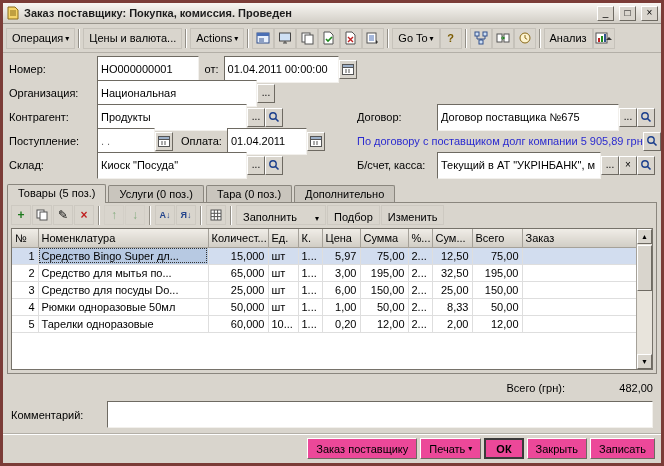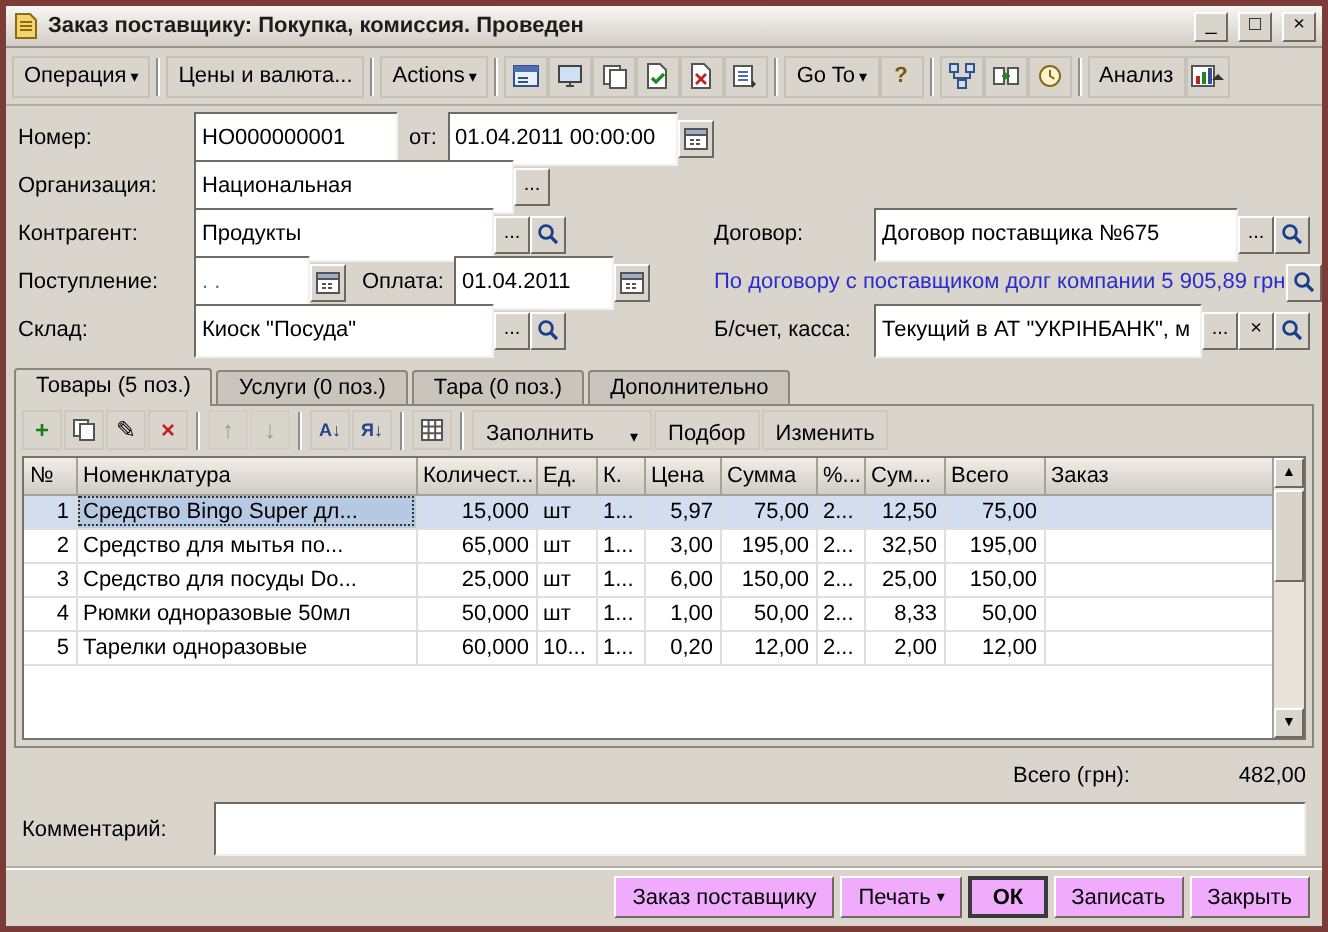--- a/index.html
+++ b/index.html
@@ -71,21 +71,21 @@
   .tvalue { width:80px; text-align:right; font-weight:normal; margin-left:8px; }
   .pricetype { color:#2b2bcf; white-space:nowrap; }
 
   
   .commentrow { flex:none; display:flex; align-items:center; padding:3px 8px 5px 8px; }
   .commentrow .lbl { width:96px; flex:none; }
   .commentrow .txt { flex:1; }
 
   
   .bottombar { flex:none; height:30px; border-top:1px solid #b3afa7; box-shadow:0 1px 0 #ffffff inset; display:flex; align-items:center; justify-content:flex-end; padding:0 6px; gap:3px; }
-  .bbtn { display:flex; align-items:center; gap:3px; height:21px; padding:2px 8px; background:#f0abfc; border:1px solid; border-color:#ffffff #6e6a62 #6e6a62 #ffffff; white-space:nowrap; }
+  .bbtn { display:flex; align-items:center; gap:3px; height:21px; padding:2px 8px; background:#ec4899; border:1px solid; border-color:#ffffff #6e6a62 #6e6a62 #ffffff; white-space:nowrap; }
   .bbtn.default { font-weight:bold; border:2px solid #3a3a3a; padding:1px 10px; }
 
   svg { display:block; }
 </style>
 </head>
 <body>
 
 <div class="window">
 
   <div class="titlebar">
@@ -482,20 +482,20 @@
       <span>Заказ поставщику</span>
     </span>
     <span class="bbtn">
       <span>Печать</span>
       <span class="arr">▾</span>
     </span>
     <span class="bbtn default">
       <span>ОК</span>
     </span>
     <span class="bbtn">
+      <span>Закрыть</span>
+    </span>
+    <span class="bbtn">
       <span>Записать</span>
     </span>
-    <span class="bbtn">
-      <span>Закрыть</span>
-    </span>
   </div>
 
 </div>
 
 </body></html>

